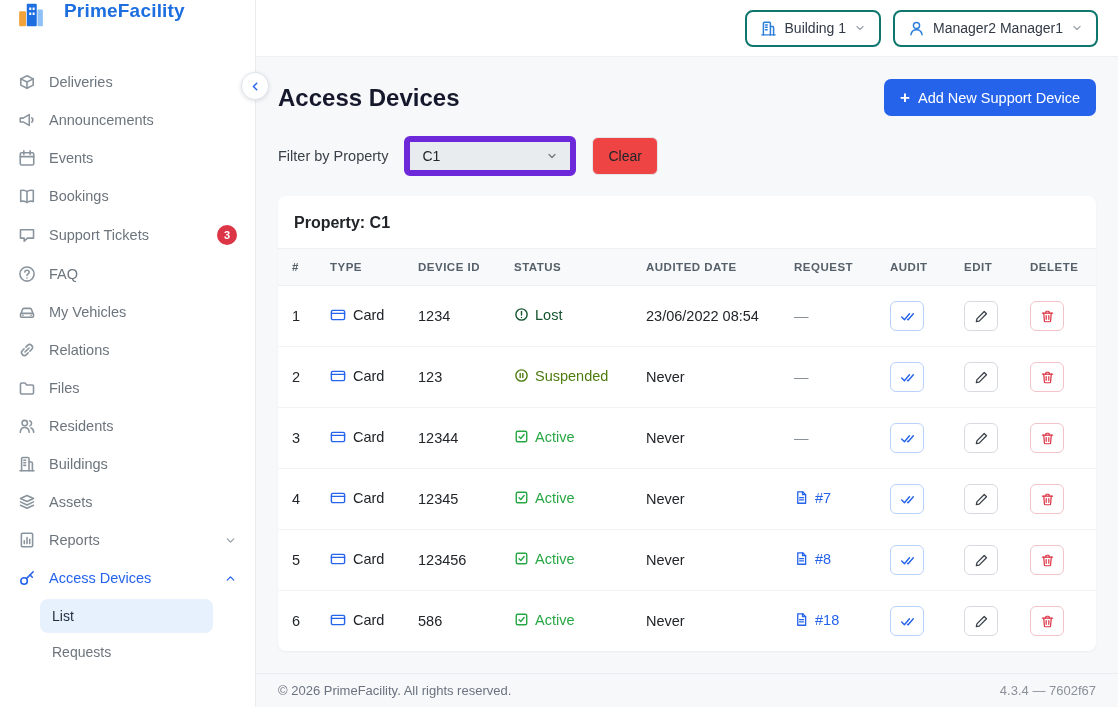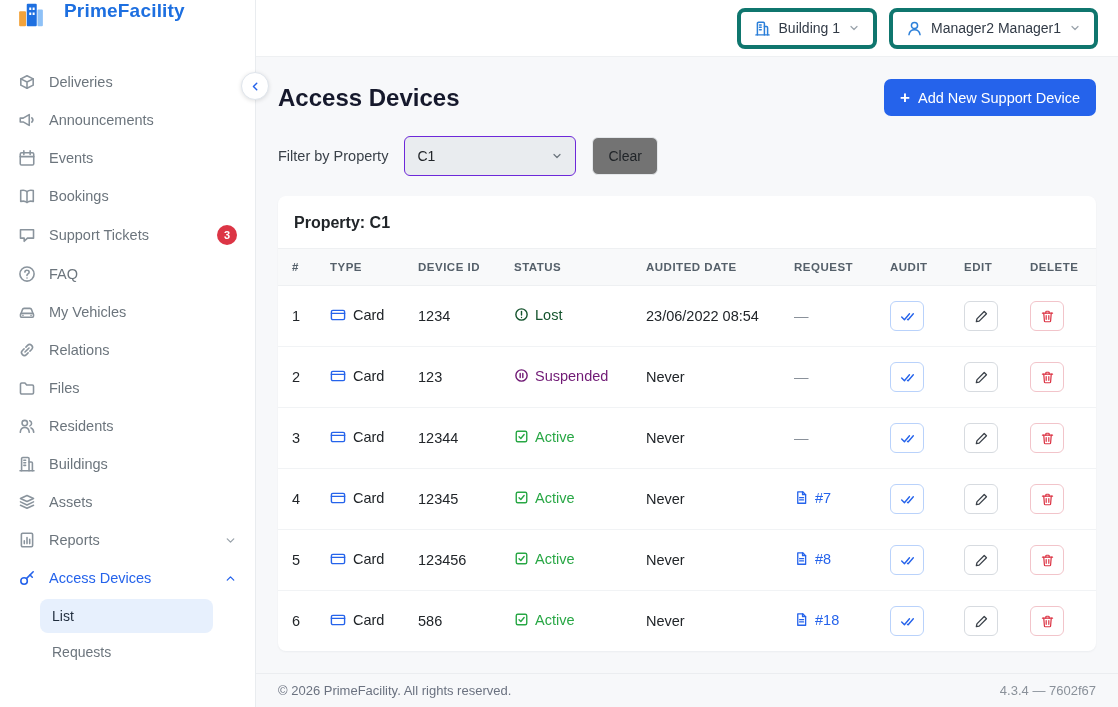--- a/index.html
+++ b/index.html
@@ -30,59 +30,59 @@
   
   .collapse-btn { position:absolute; left:241px; top:72px; width:28px; height:28px; border-radius:50%;
     background:#fff; border:1px solid #dfe5ec; box-shadow:0 1px 4px rgba(0,0,0,.12); color:#2563eb;
     display:flex; align-items:center; justify-content:center; cursor:pointer; z-index:5; }
   .collapse-btn .ic { width:13px; height:13px; }
 
   
   .main { flex:1; display:flex; flex-direction:column; min-width:0; }
   .topbar { height:57px; background:#fff; border-bottom:1px solid #eef0f2; display:flex; align-items:center;
             justify-content:flex-end; gap:12px; padding:0 20px; flex-shrink:0; }
-  .top-btn { display:flex; align-items:center; gap:8px; border:4px solid #0f766e; border-radius:8px;
+  .top-btn { display:flex; align-items:center; gap:8px; border:2px solid #0f766e; border-radius:8px;
              background:#fff; padding:8px 13px; font-size:14px; color:#313a46; cursor:pointer; }
   .top-btn .ic { width:17px; height:17px; color:#2b7fd9; }
   .top-btn .chev-sm { width:12px; height:12px; color:#9aa3ab; }
 
   .content { flex:1; padding:22px; overflow:hidden; }
 
   .page-head { display:flex; align-items:center; justify-content:space-between; }
   .page-title { font-size:24px; font-weight:800; color:#16192c; }
   .primary-btn { display:flex; align-items:center; gap:8px; background:#2563eb; color:#fff; border:none;
                  border-radius:7px; padding:10px 16px; font-size:14.5px; cursor:pointer; }
   .primary-btn .plus { font-size:17px; line-height:1; font-weight:bold; }
 
   .filter-row { display:flex; align-items:center; gap:16px; margin-top:20px; }
   .filter-label { color:#3a4149; font-size:14.5px; }
-  .select { width:172px; height:40px; background:#e9ecef; border:1px solid #6d28d9; border-radius:6px;
+  .select { width:172px; height:40px; background:#e9ecef; border:6px solid #6d28d9; border-radius:6px;
             display:flex; align-items:center; justify-content:space-between; padding:0 12px; cursor:pointer; color:#212529; }
   .select .chev-sm { width:12px; height:12px; color:#6c757d; }
-  .clear-btn { background:#737373; border:1px solid #e4e7ea; border-radius:6px; padding:10px 15px;
+  .clear-btn { background:#ef4444; border:1px solid #e4e7ea; border-radius:6px; padding:10px 15px;
                font-size:14px; color:#212529; cursor:pointer; }
 
   
   .card { margin-top:20px; background:#fff; border-radius:8px; box-shadow:0 1px 2px rgba(20,30,50,.05); overflow:hidden; }
   .card-title { padding:18px 16px 16px; font-weight:bold; font-size:16px; color:#212529; }
   table { width:100%; border-collapse:collapse; }
   thead th { background:#f8f9fa; border-top:1px solid #eef0f2; border-bottom:1px solid #eef0f2;
              text-align:left; font-size:11.5px; font-weight:bold; letter-spacing:.5px; color:#55606a;
              text-transform:uppercase; padding:12px 14px; white-space:nowrap; }
   tbody td { padding:15px 14px; font-size:14.5px; color:#212529; border-bottom:1px solid #f1f3f5; vertical-align:middle; white-space:nowrap; }
   tbody tr:last-child td { border-bottom:none; }
   .c-num { width:38px; } .c-type { width:88px; } .c-id { width:96px; } .c-status { width:132px; }
   .c-date { width:148px; } .c-req { width:96px; } .c-audit { width:74px; } .c-edit { width:66px; } .c-del { width:80px; }
 
   .cell-flex { display:inline-flex; align-items:center; gap:7px; }
   .type-ic { width:16px; height:16px; color:#2563eb; }
   .status { display:inline-flex; align-items:center; gap:6px; font-size:14.5px; }
   .status .ic { width:15px; height:15px; }
   .status.lost { color:#14532d; }
-  .status.suspended { color:#701a75; }
+  .status.suspended { color:#4d7c0f; }
   .status.active { color:#28a745; }
   .req-dash { color:#8a919a; }
   .req-link { display:inline-flex; align-items:center; gap:6px; color:#2563eb; text-decoration:none; cursor:pointer; }
   .req-link .ic { width:15px; height:15px; }
 
   .abtn { width:34px; height:30px; border-radius:6px; background:#fff; display:inline-flex; align-items:center;
           justify-content:center; cursor:pointer; }
   .abtn .ic { width:15px; height:15px; }
   .abtn.audit { border:1px solid #b9d2fb; color:#2563eb; }
   .abtn.edit  { border:1px solid #d7dbe0; color:#3a4149; }

